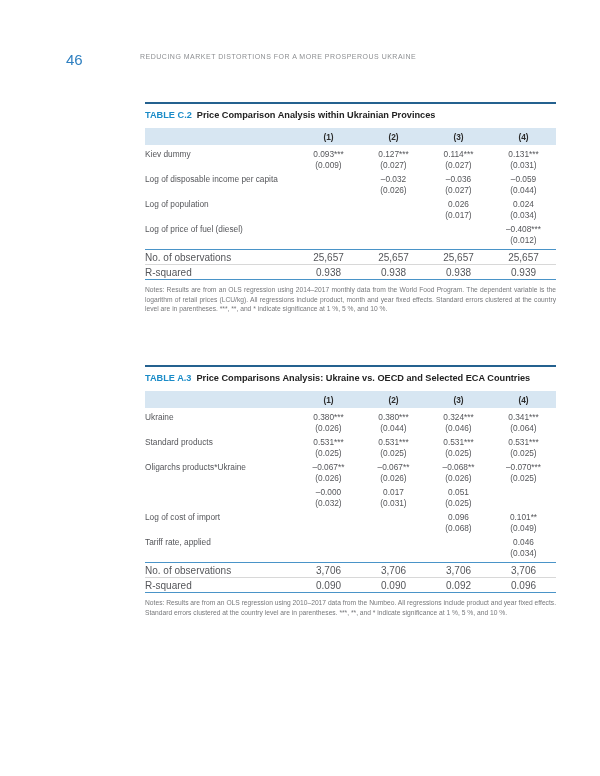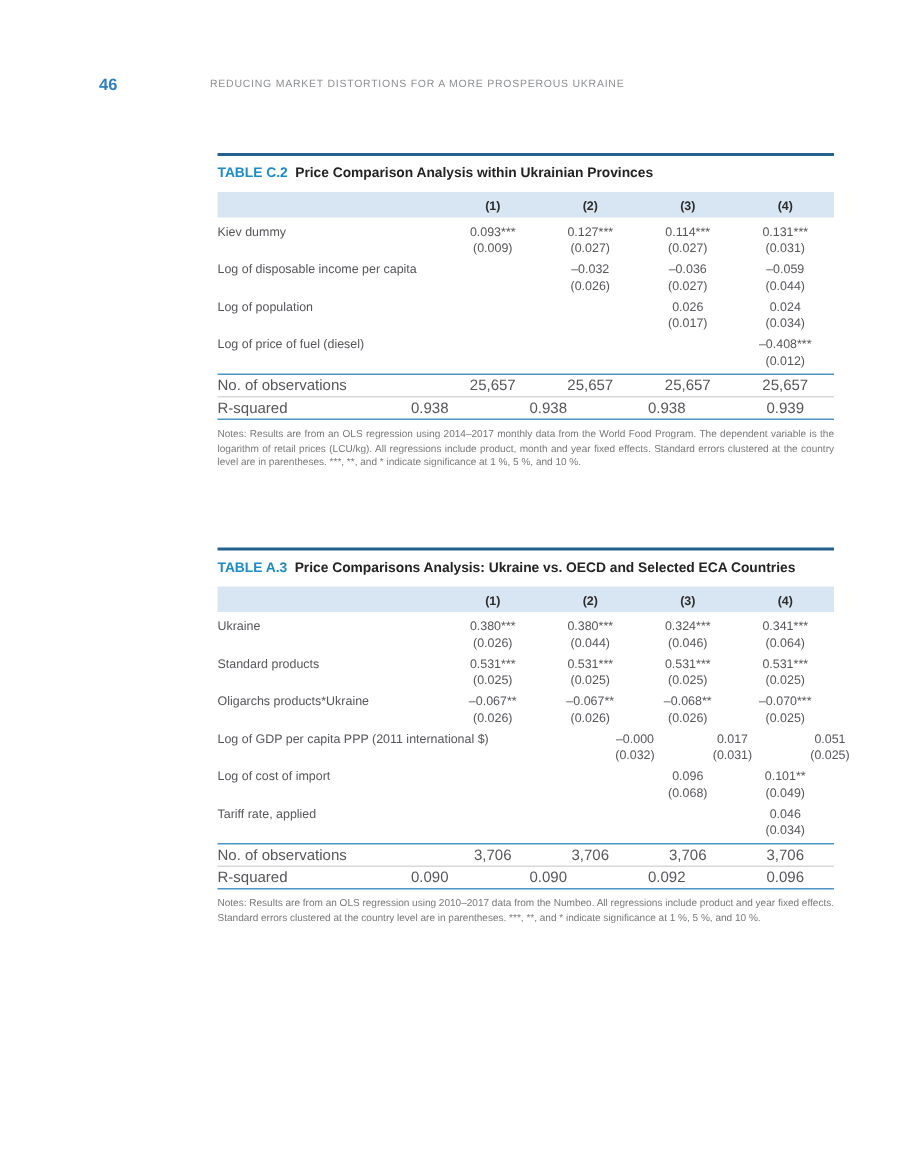--- a/index.html
+++ b/index.html
@@ -1,36 +1,36 @@
 <!DOCTYPE html>
 <html><head>
 <meta charset="utf-8">
 <style>
   html,body{margin:0;padding:0;background:#ffffff;}
   .page{position:relative;width:600px;height:776px;background:#ffffff;overflow:hidden;
         font-family:"Liberation Sans","DejaVu Sans",sans-serif;color:#55565a;}
-  .pageno{position:absolute;left:66px;top:51px;font-size:11px;font-weight:bold;color:#2e7fc0;}
+  .pageno{position:absolute;left:66px;top:51px;font-size:15px;font-weight:normal;color:#2e7fc0;}
   .runhead{position:absolute;left:140px;top:53px;font-size:7px;letter-spacing:0.5px;color:#8d8f92;}
   .tbl{position:absolute;left:145px;width:411px;}
   #tableC2{top:102px;}
   #tableA3{top:365px;}
   .rule-top{border-top:2px solid #24618f;margin-bottom:6px;}
   .title{font-size:9.2px;font-weight:bold;color:#232323;line-height:10px;margin-bottom:8px;}
   .title .lbl{color:#1b8cc8;margin-right:5px;text-align:center;}
   .grid{display:grid;grid-template-columns:1fr 65px 65px 65px 65px;}
   .headrow{background:#d7e6f2;height:17px;align-items:center;font-weight:bold;font-size:8.3px;color:#2b2b2b;}
   .headrow .c{text-align:center;}
   .tbody{padding-top:4px;}
   .vrow{font-size:8.3px;color:#55565a;margin-bottom:3px;}
   .vrow .label{line-height:11px;white-space:nowrap;}
   .cell{text-align:center;line-height:11px;}
   .midrule{border-top:1px solid #4a94c8;margin-top:1px;}
   .srow{font-size:10px;color:#55565a;height:14px;align-items:center;}
   .srow .c{text-align:center;}
-  .srow.divided{border-top:1px solid #d8d8d8;gap:14px;}
+  .srow.divided{border-top:1px solid #d8d8d8;}
   .botrule{border-top:1px solid #4a94c8;}
   .notes{margin:5px 0 0 0;font-size:6.7px;line-height:9.6px;color:#77787b;text-align:justify;}
 </style>
 </head>
 <body>
 
 <div class="page">
 
   <div class="pageno">46</div>
   <div class="runhead">REDUCING MARKET DISTORTIONS FOR A MORE PROSPEROUS UKRAINE</div>
@@ -208,21 +208,20 @@
           <div class="cell">
             <div>–0.068**</div>
             <div>(0.026)</div>
           </div>
           <div class="cell">
             <div>–0.070***</div>
             <div>(0.025)</div>
           </div>
         </div>
         <div class="grid vrow">
-          <div class="label">Log of GDP per capita PPP (2011 international $)</div>
           <div class="cell">
             <div></div>
             <div></div>
           </div>
           <div class="cell">
             <div>–0.000</div>
             <div>(0.032)</div>
           </div>
           <div class="cell">
             <div>0.017</div>

